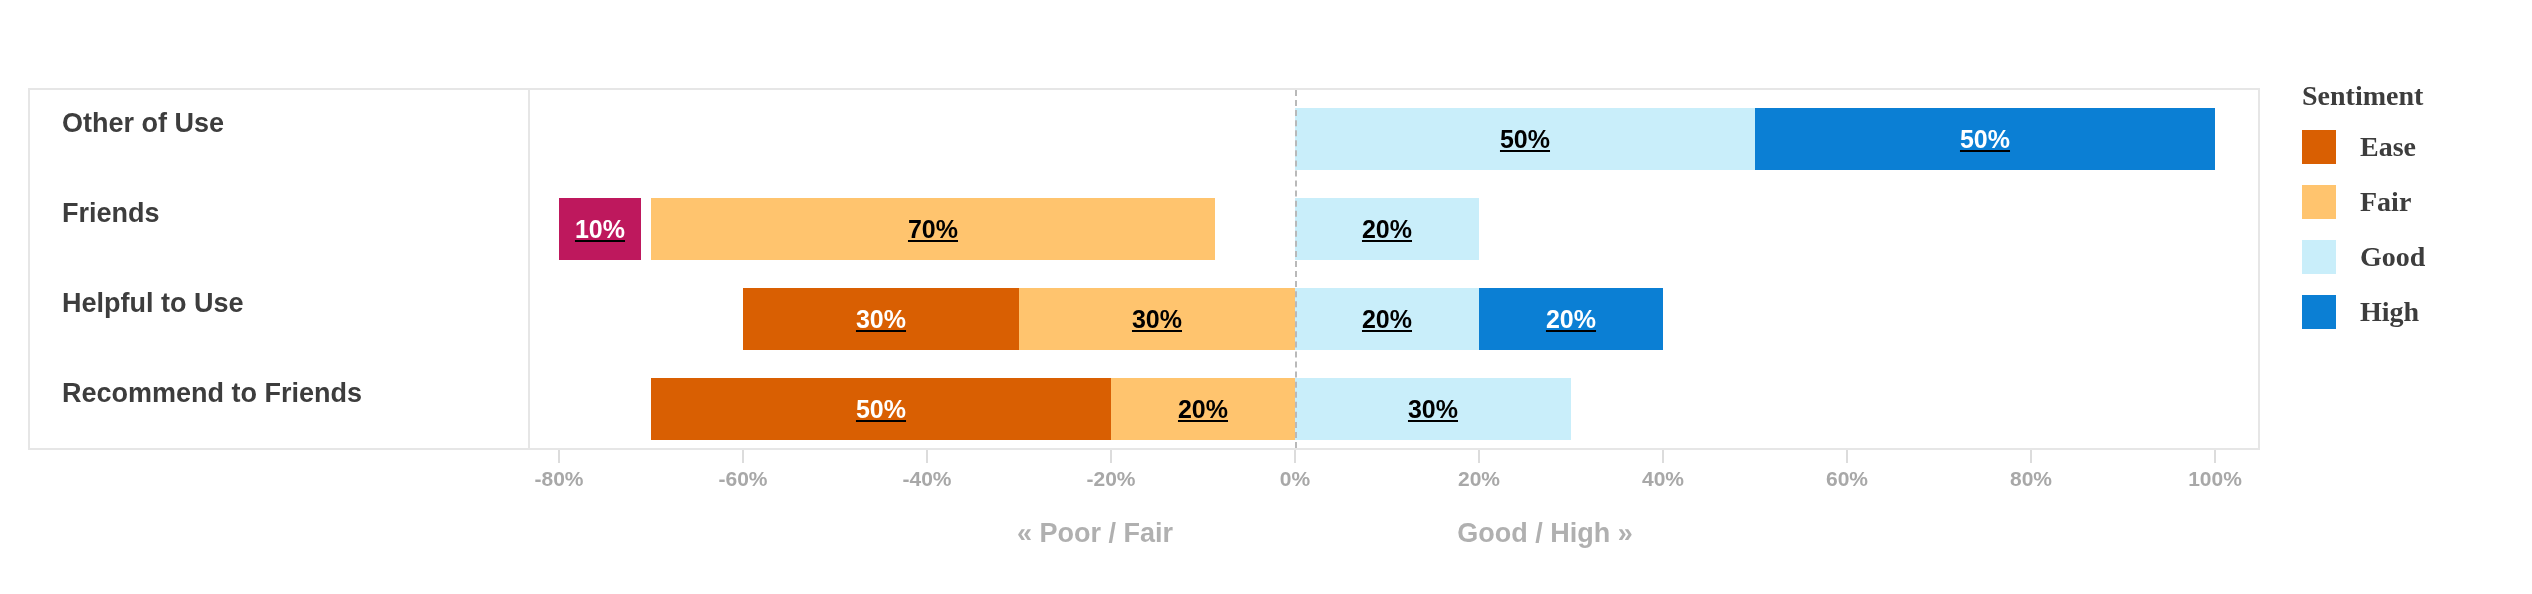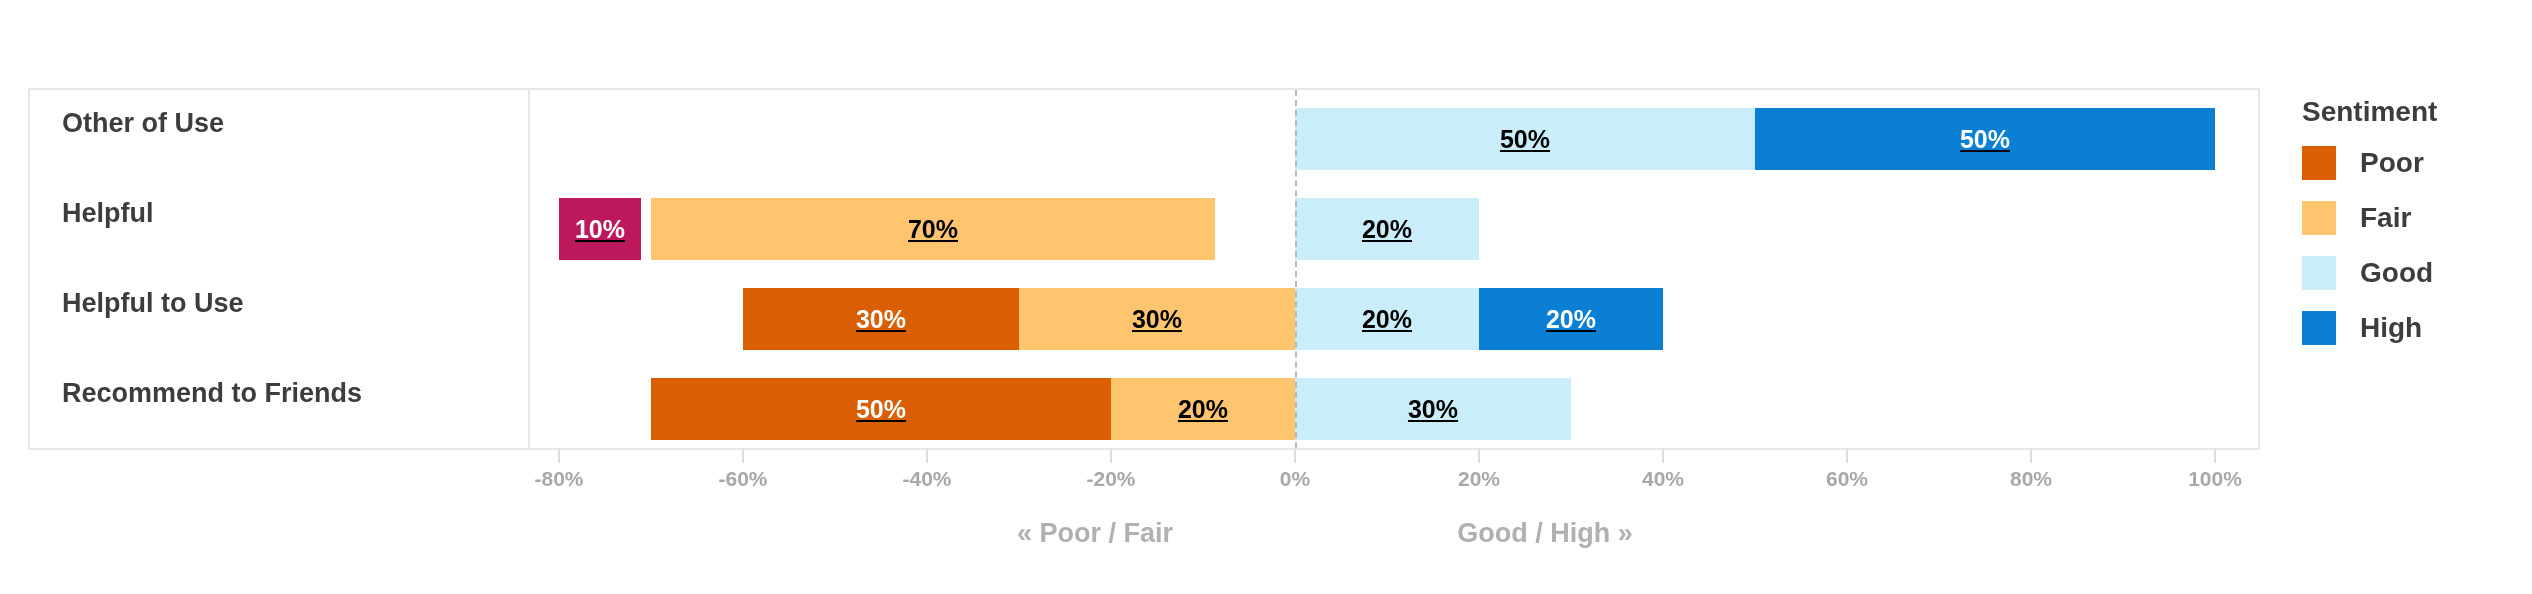--- a/index.html
+++ b/index.html
@@ -136,21 +136,22 @@
     font-weight: bold;
     color: #b0b0b0;
     white-space: nowrap;
     transform: translateX(-50%);
   }
 
   
   #legend {
     position: absolute;
     left: 2302px;
-    top: 96px;
+    top: 80px;
+    font-family: Liberation Serif, serif;
   }
   #legend-title {
     font-size: 28px;
     font-weight: bold;
     color: #3d3d3d;
     margin-bottom: 12px;
     white-space: nowrap;
   }
   .legend-item {
     display: flex;
@@ -175,21 +176,21 @@
 <body>
 
 <div id="root">
 
 
   <div id="plot-frame"></div>
   <div id="label-divider"></div>
 
   <div id="row-labels">
       <div class="row-label" style="top: 108px;">Other of Use</div>
-      <div class="row-label" style="top: 198px;">Helpful</div>
+      <div class="row-label" style="top: 198px;">Friends</div>
       <div class="row-label" style="top: 288px;">Helpful to Use</div>
       <div class="row-label" style="top: 378px;">Recommend to Friends</div>
     </div>
 
   <div id="bars-area">
       <div class="bar-row" style="top: 12px; height: 62px;">
         <div class="seg" style="left: 765px; width: 460px; background: rgb(201, 238, 250);">
           <span class="seg-label" style="color: rgb(0, 0, 0);">50%</span>
         </div>
         <div class="seg" style="left: 1225px; width: 460px; background: rgb(11, 127, 212);">
@@ -257,21 +258,21 @@
       <div class="tick-label" style="left: 2031px;">80%</div>
       <div class="tick-mark" style="left: 2214px;"></div>
       <div class="tick-label" style="left: 2215px;">100%</div>
     </div>
 
   <div id="legend">
     <div id="legend-title">Sentiment</div>
     <div id="legend-items">
         <div class="legend-item">
           <span class="legend-swatch" style="background: rgb(217, 95, 2);"></span>
-          <span class="legend-label">Poor</span>
+          <span class="legend-label">Ease</span>
         </div>
         <div class="legend-item">
           <span class="legend-swatch" style="background: rgb(255, 196, 110);"></span>
           <span class="legend-label">Fair</span>
         </div>
         <div class="legend-item">
           <span class="legend-swatch" style="background: rgb(201, 238, 250);"></span>
           <span class="legend-label">Good</span>
         </div>
         <div class="legend-item">

